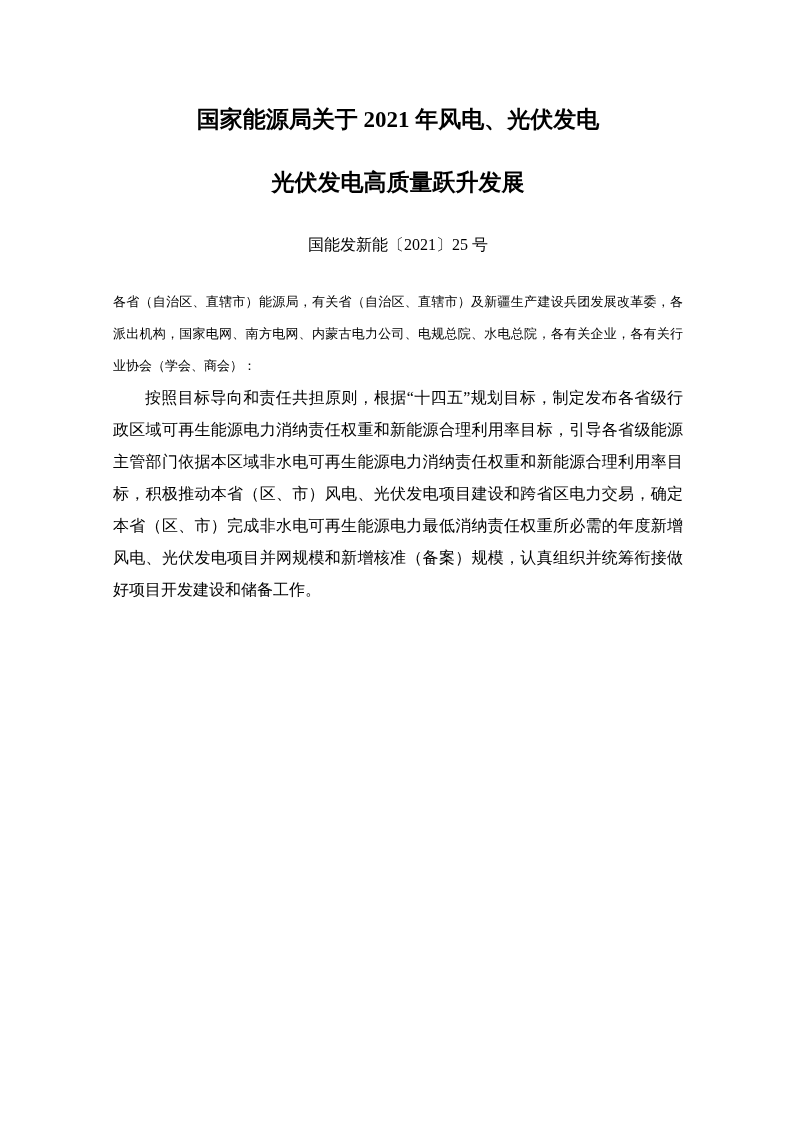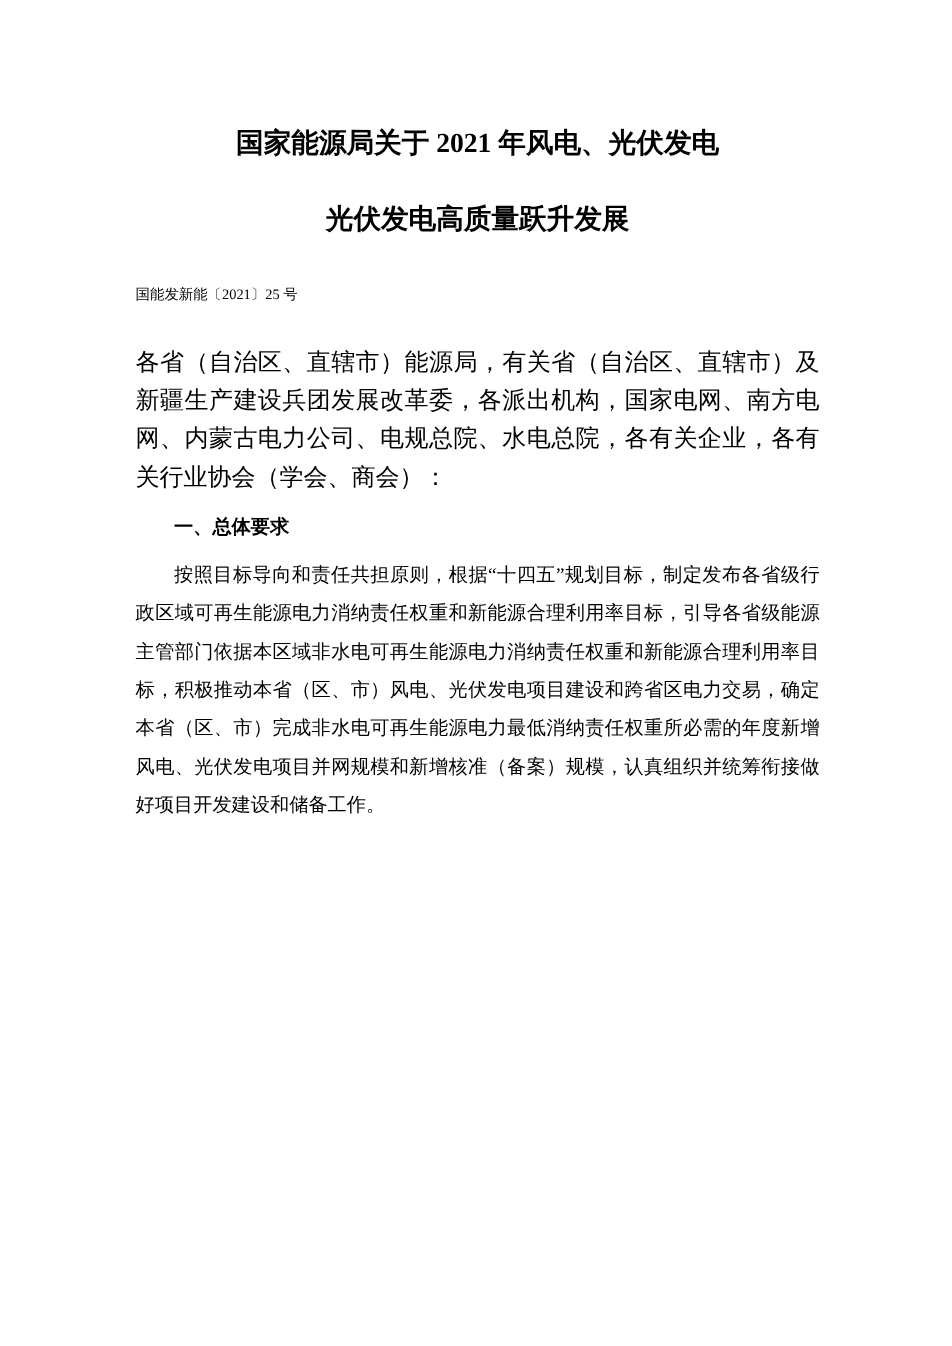--- a/index.html
+++ b/index.html
@@ -27,27 +27,27 @@
     line-height: 1;
   }
   .title-line {
     display: block;
   }
   .title-line + .title-line {
     margin-top: 40px;
   }
   .doc-number {
     margin-top: 40px;
-    text-align: left;
-    font-size: 12px;
+    text-align: center;
+    font-size: 16px;
     line-height: 22px;
   }
   .addressee {
     margin: 30px 0 0 0;
-    font-size: 20px;
+    font-size: 13px;
     line-height: 32px;
     text-align: justify;
     text-indent: 0;
   }
   .body-para {
     margin: 0;
     font-size: 16px;
     line-height: 32px;
     text-align: justify;
     text-indent: 2em;
@@ -68,19 +68,18 @@
   <h1 class="title">
     <span class="title-line">国家能源局关于 2021 年风电、光伏发电</span>
     <span class="title-line">光伏发电高质量跃升发展</span>
   </h1>
 
   <div class="doc-number">国能发新能〔2021〕25 号</div>
 
   <p class="addressee">各省（自治区、直辖市）能源局，有关省（自治区、直辖市）及新疆生产建设兵团发展改革委，各派出机构，国家电网、南方电网、内蒙古电力公司、电规总院、水电总院，各有关企业，各有关行业协会（学会、商会）：</p>
 
 
-  <h2 class="section-heading">一、总体要求</h2>
 
 
 
   <p class="body-para">按照目标导向和责任共担原则，根据“十四五”规划目标，制定发布各省级行政区域可再生能源电力消纳责任权重和新能源合理利用率目标，引导各省级能源主管部门依据本区域非水电可再生能源电力消纳责任权重和新能源合理利用率目标，积极推动本省（区、市）风电、光伏发电项目建设和跨省区电力交易，确定本省（区、市）完成非水电可再生能源电力最低消纳责任权重所必需的年度新增风电、光伏发电项目并网规模和新增核准（备案）规模，认真组织并统筹衔接做好项目开发建设和储备工作。</p>
 
 </div>
 
 </body></html>

